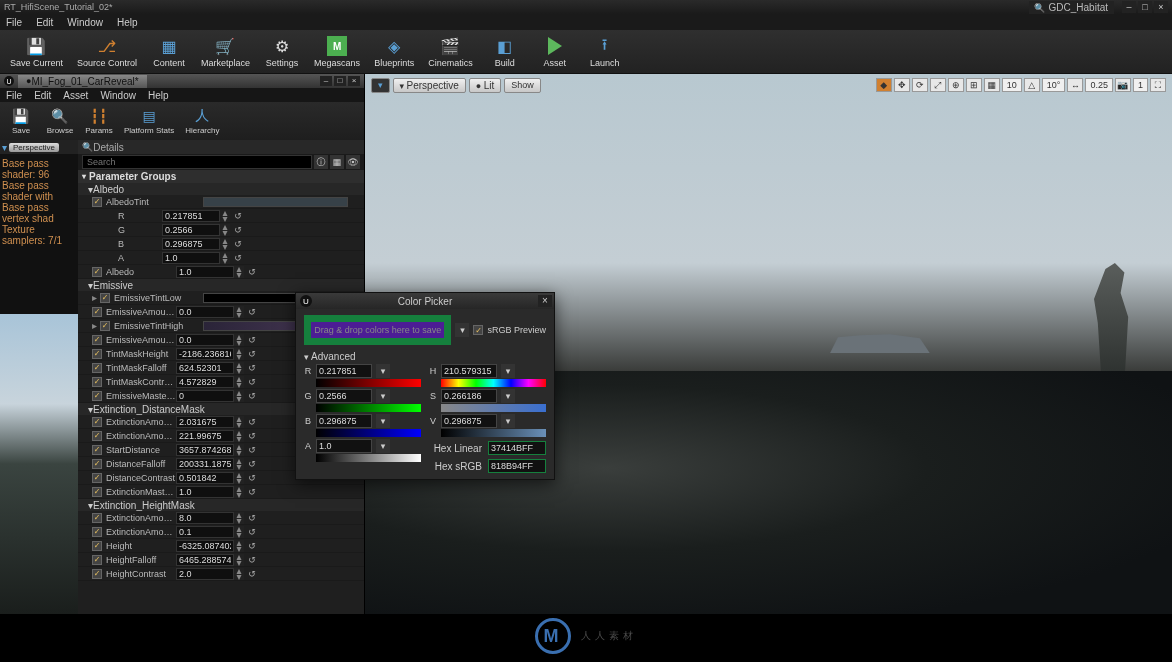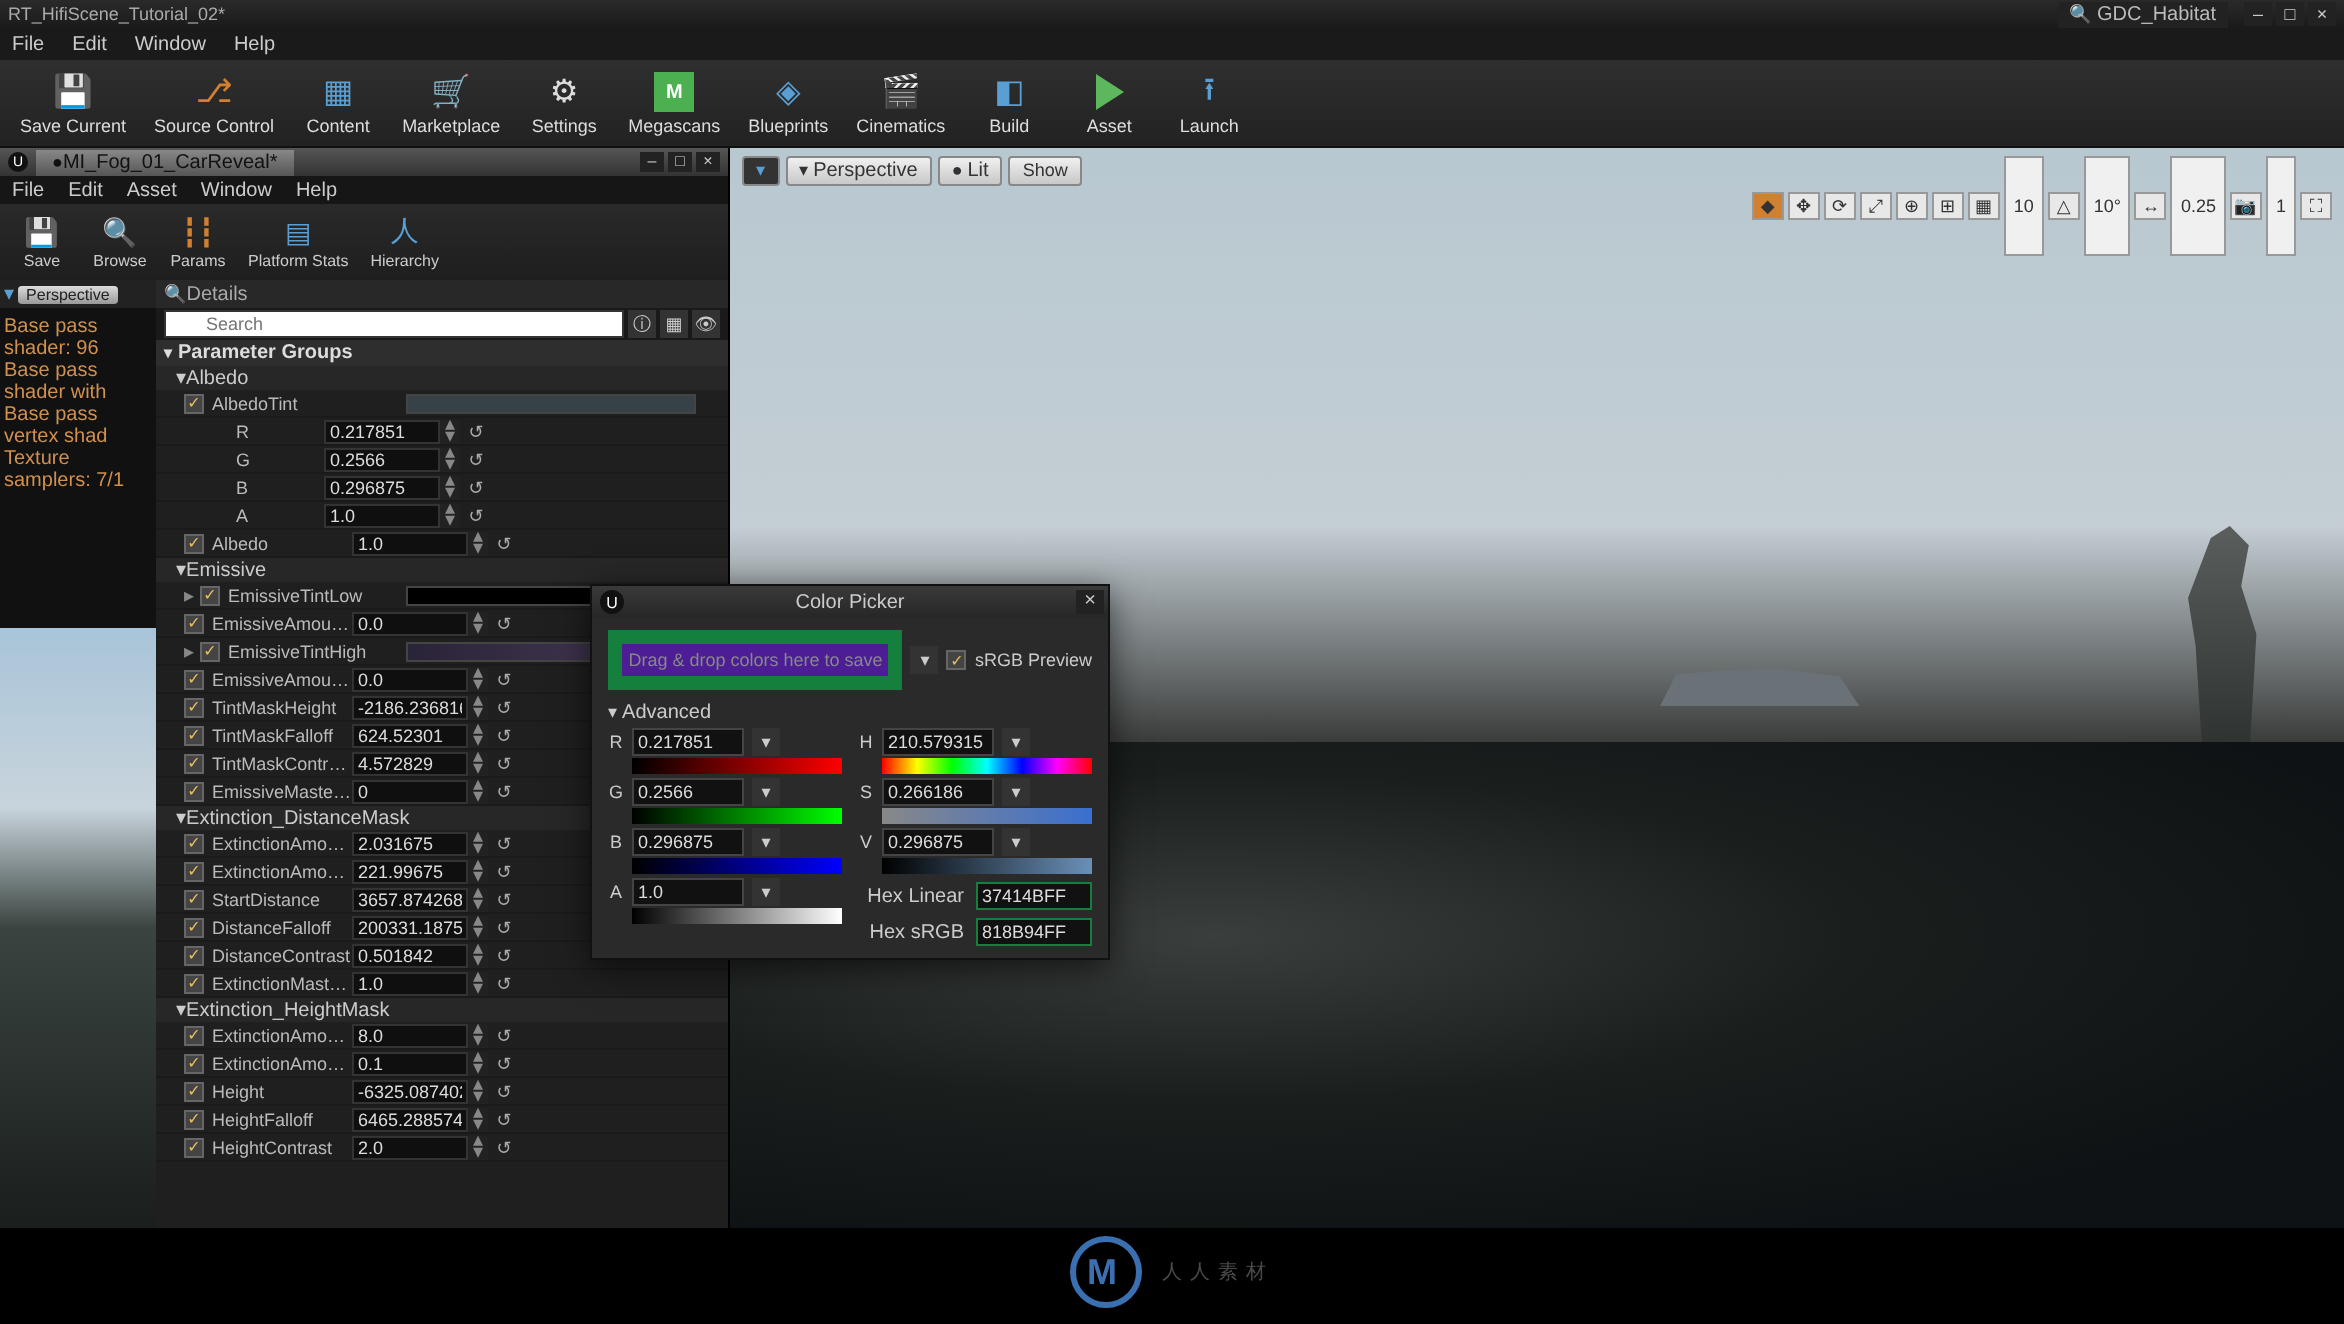--- a/index.html
+++ b/index.html
@@ -30,39 +30,39 @@
 .sub-tb-btn .tb-label { font-size: 8px; }
 .details-body { flex: 1; overflow: hidden; display: flex; }
 .mini-view { width: 78px; background: #111; position: relative; }
 .mini-header { height: 14px; background: #222; display: flex; align-items: center; padding: 0 2px; gap: 2px; }
 .persp-tag { background: linear-gradient(#ddd,#999); color: #222; padding: 0 4px; font-size: 8px; border-radius: 2px; }
 .shader-lines { padding: 4px 2px; font-size: 8px; line-height: 11px; color: #d09050; }
 .mini-preview { position: absolute; bottom: 0; left: 0; width: 100%; height: 300px; background: linear-gradient(#a8c4d8 0%, #c8d4dc 30%, #3a4440 50%, #1a1e1c 100%); }
 .details-panel { flex: 1; background: #1f1f1f; display: flex; flex-direction: column; }
 .details-tab { height: 14px; background: #282828; display: flex; align-items: center; padding: 0 4px; font-size: 9px; color: #aaa; }
 .search-row { height: 16px; background: #1a1a1a; display: flex; align-items: center; padding: 2px 4px; gap: 2px; }
-.search-input { flex: 1; background: #ffffff; border: 1px solid #333; height: 14px; color: #888; padding: 0 20px; font-size: 9px; }
+.search-input { flex: 1; background: #000000; border: 1px solid #333; height: 14px; color: #888; padding: 0 4px; font-size: 9px; }
 .icon-btn { width: 14px; height: 14px; background: #333; color: #ccc; display: flex; align-items: center; justify-content: center; font-size: 9px; cursor: pointer; }
 .section-hdr { background: #2e2e2e; height: 13px; display: flex; align-items: center; padding: 0 4px; font-size: 9px; font-weight: bold; color: #ddd; cursor: pointer; }
 .section-hdr .tri { margin-right: 3px; font-size: 8px; }
 .subsection-hdr { background: #272727; height: 12px; display: flex; align-items: center; padding: 0 4px 0 10px; font-size: 9px; color: #ccc; cursor: pointer; }
 .param-row { height: 14px; display: flex; align-items: center; padding: 0 4px 0 14px; background: #1f1f1f; border-bottom: 1px solid #1a1a1a; }
 .param-row .chk { width: 10px; height: 10px; background: #444; border: 1px solid #666; margin-right: 4px; display: flex; align-items: center; justify-content: center; font-size: 8px; color: #e8c060; cursor: pointer; }
 .param-row .plabel { flex: 0 0 70px; font-size: 9px; color: #bbb; overflow: hidden; text-overflow: ellipsis; white-space: nowrap; }
 .param-row .pval { width: 58px; height: 12px; background: #0f0f0f; border: 1px solid #333; color: #ddd; font-size: 9px; padding: 0 2px; }
 .param-row .spinner { width: 10px; height: 12px; background: #222; color: #888; font-size: 7px; display: flex; flex-direction: column; }
 .param-row .spinner div { flex: 1; text-align: center; line-height: 6px; cursor: pointer; }
 .param-row .reset { width: 12px; text-align: center; color: #aaa; font-size: 9px; margin-left: 2px; cursor: pointer; }
 .color-swatch { width: 145px; height: 10px; margin-left: auto; margin-right: 12px; border: 1px solid #444; }
 .viewport { flex: 1; background: linear-gradient(#b8c8d0 0%, #c4ced4 35%, #3a3c3a 55%, #1e201e 75%, #14171a 100%); position: relative; }
 .vp-toolbar-left { position: absolute; top: 4px; left: 6px; display: flex; gap: 3px; }
 .vp-pill { background: linear-gradient(#f0f0f0,#c8c8c8); color: #333; padding: 1px 6px; font-size: 9px; border-radius: 2px; border: 1px solid #888; cursor: pointer; }
 .vp-toolbar-right { position: absolute; top: 4px; right: 6px; display: flex; gap: 2px; align-items: center; }
 .vp-icon { width: 16px; height: 14px; background: #e8e8e8; border: 1px solid #999; display: flex; align-items: center; justify-content: center; font-size: 9px; cursor: pointer; color: #333; }
-.vp-num { background: #f0f0f0; color: #333; padding: 19px 4px; font-size: 9px; border: 1px solid #999; }
+.vp-num { background: #f0f0f0; color: #333; padding: 1px 4px; font-size: 9px; border: 1px solid #999; }
 .rock-fg { position: absolute; bottom: 0; left: 0; right: 0; height: 45%; background: radial-gradient(ellipse at 30% 40%, #3a3e3c 0%, #1a1e1d 40%, #0f1214 80%); }
 .rock-pillar { position: absolute; right: 40px; top: 35%; width: 38px; height: 120px; background: linear-gradient(#5a5e5c, #2a2e2c); clip-path: polygon(20% 100%, 10% 50%, 0% 30%, 30% 5%, 55% 0%, 80% 8%, 70% 25%, 90% 45%, 80% 100%); }
 .mesa { position: absolute; right: 30%; top: 48%; width: 100px; height: 20px; background: #6a7278; clip-path: polygon(0% 100%, 8% 20%, 30% 10%, 60% 5%, 90% 25%, 100% 100%); }
 
 .color-picker { position: absolute; left: 295px; top: 218px; width: 260px; background: #2a2a2a; border: 1px solid #111; box-shadow: 0 4px 16px rgba(0,0,0,0.6); z-index: 100; }
 .cp-title { height: 16px; background: linear-gradient(#3a3a3a,#262626); display: flex; align-items: center; justify-content: center; position: relative; color: #ccc; font-size: 10px; }
 .cp-title .ue-logo { position: absolute; left: 4px; width: 12px; height: 12px; border-radius: 50%; background: #111; color: #fff; font-size: 8px; display: flex; align-items: center; justify-content: center; }
 .cp-title .cp-close { position: absolute; right: 2px; width: 14px; height: 12px; background: #222; text-align: center; line-height: 12px; cursor: pointer; }
 .cp-body { padding: 6px 8px; }
 .cp-drag-row { display: flex; align-items: center; gap: 4px; margin-bottom: 6px; }

